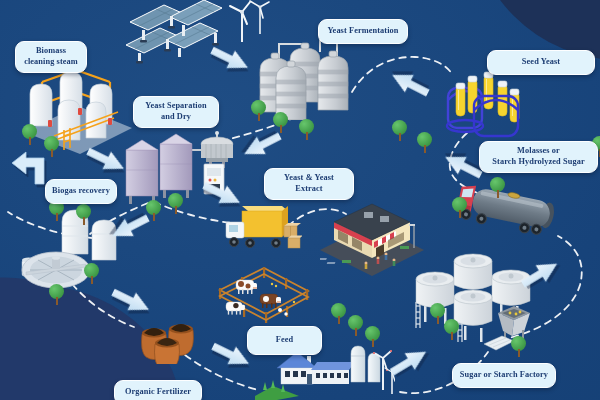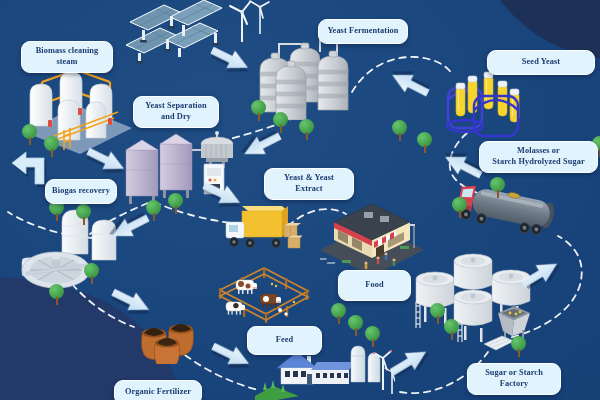--- a/index.html
+++ b/index.html
@@ -634,32 +634,31 @@
       </g>
     </svg>
   </div>
 
   <div class="uturn">
     <svg width="40" height="42" viewBox="0 0 40 42">
       <polygon points="2,13 16,2 16,8 34,8 34,34 25,34 25,17 16,17 16,24" fill="#d9ecfa" stroke="#a9cde8" stroke-width=".8"></polygon>
     </svg>
   </div>
 
-  <div class="label" style="left:21px;top:41px;width:92px">Biomass cleaning steam</div>
+  <div class="label" style="left:15px;top:41px;width:72px">Biomass cleaning steam</div>
   <div class="label" style="left:318px;top:19px;width:90px">Yeast Fermentation</div>
   <div class="label" style="left:487px;top:50px;width:108px">Seed Yeast</div>
   <div class="label" style="left:133px;top:96px;width:86px">Yeast Separation and Dry</div>
   <div class="label" style="left:479px;top:141px;width:119px">Molasses or
 Starch Hydrolyzed Sugar</div>
   <div class="label" style="left:45px;top:179px;width:72px">Biogas recovery</div>
   <div class="label" style="left:264px;top:168px;width:90px">Yeast &amp; Yeast Extract</div>
-  <div class="label" style="left:338px;top:270px;width:73px;min-height:31px">Food</div>
   <div class="label" style="left:247px;top:326px;width:75px;min-height:29px">Feed</div>
   <div class="label" style="left:114px;top:380px;width:88px">Organic Fertilizer</div>
-  <div class="label" style="left:467px;top:363px;width:94px">Sugar or Starch Factory</div>
+  <div class="label" style="left:452px;top:363px;width:104px">Sugar or Starch Factory</div>
 
 <div class="arrow" style="left: 210px; top: 48px; transform: rotate(26deg);">
       <i></i>
     </div>
     <div class="arrow" style="left: 390px; top: 73px; transform: rotate(207deg);">
       <i></i>
     </div>
     <div class="arrow" style="left: 242px; top: 134px; transform: rotate(153deg);">
       <i></i>
     </div>

